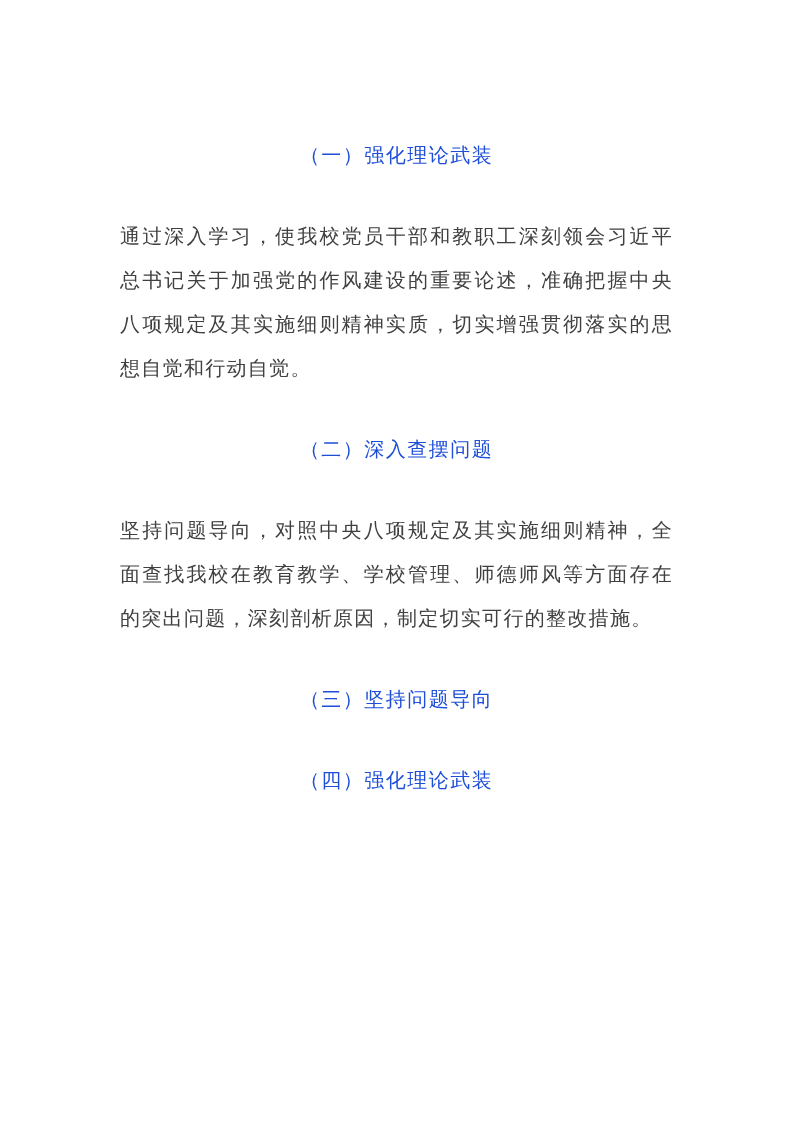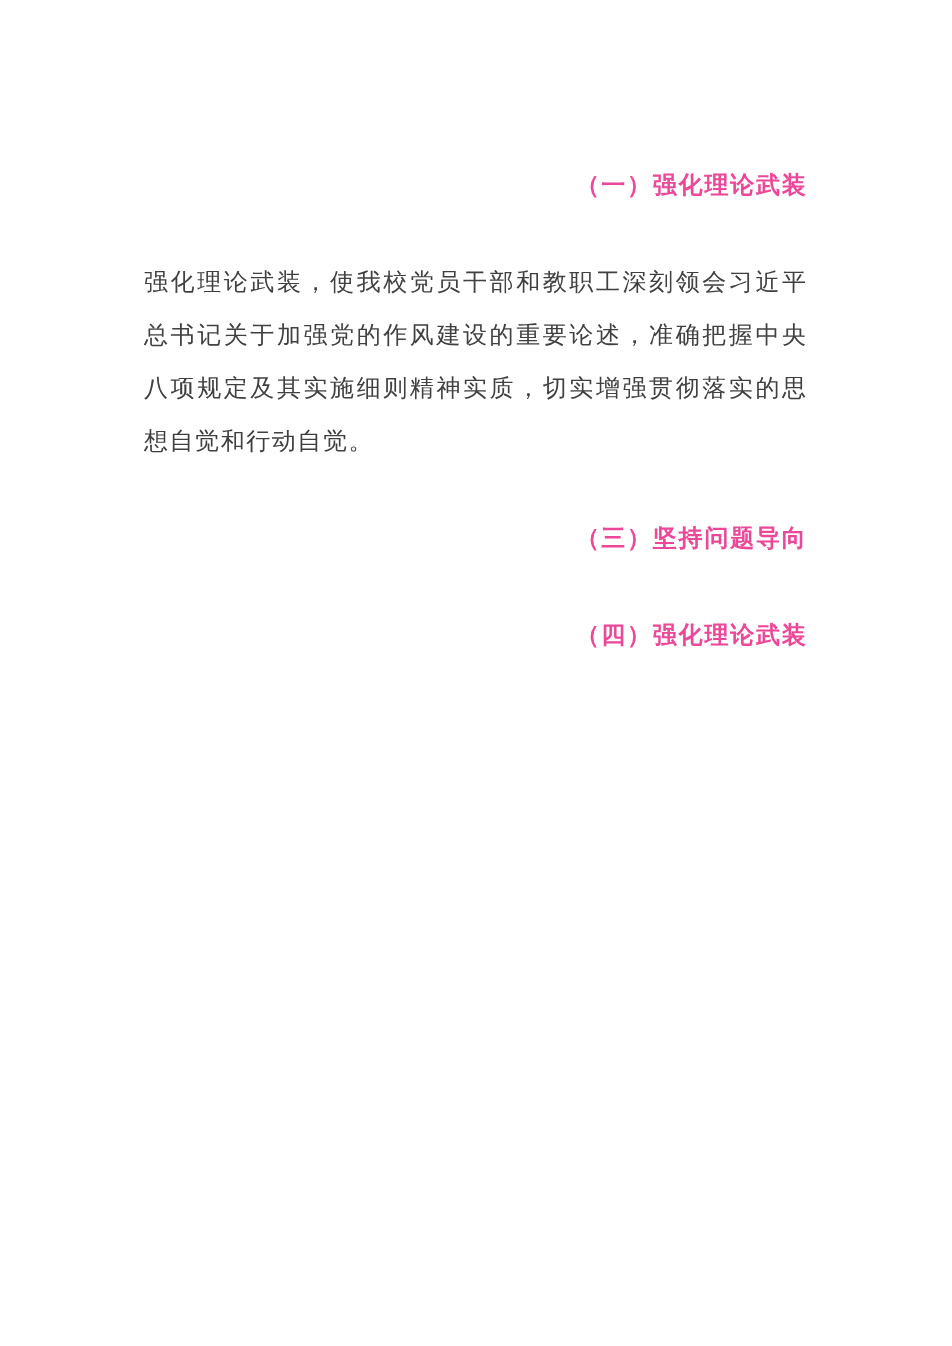--- a/index.html
+++ b/index.html
@@ -19,45 +19,49 @@
     overflow: hidden;
   }
   .section {
     margin: 0;
   }
   .section-heading {
     margin: 0 0 37px 0;
     font-size: 20px;
     line-height: 44px;
     letter-spacing: 1.5px;
-    font-weight: bold;
-    color: #ec4899;
-    text-align: right;
+    font-weight: normal;
+    color: #1d4ed8;
+    text-align: center;
     white-space: nowrap;
   }
   .section-body {
     margin: 0 0 37px 0;
     font-size: 20px;
     line-height: 44px;
     letter-spacing: 1.3px;
     color: #404040;
     text-align: justify;
     text-justify: inter-character;
   }
 </style>
 </head>
 <body>
 
 <div class="page">
 
   <div class="section">
     <p class="section-heading">（一）强化理论武装</p>
-    <p class="section-body">强化理论武装，使我校党员干部和教职工深刻领会习近平总书记关于加强党的作风建设的重要论述，准确把握中央八项规定及其实施细则精神实质，切实增强贯彻落实的思想自觉和行动自觉。</p>
+    <p class="section-body">通过深入学习，使我校党员干部和教职工深刻领会习近平总书记关于加强党的作风建设的重要论述，准确把握中央八项规定及其实施细则精神实质，切实增强贯彻落实的思想自觉和行动自觉。</p>
   </div>
 
+  <div class="section">
+    <p class="section-heading">（二）深入查摆问题</p>
+    <p class="section-body">坚持问题导向，对照中央八项规定及其实施细则精神，全面查找我校在教育教学、学校管理、师德师风等方面存在的突出问题，深刻剖析原因，制定切实可行的整改措施。</p>
+  </div>
 
   <div class="section">
     <p class="section-heading">（三）坚持问题导向</p>
   </div>
 
   <div class="section">
     <p class="section-heading">（四）强化理论武装</p>
   </div>
 
 </div>

